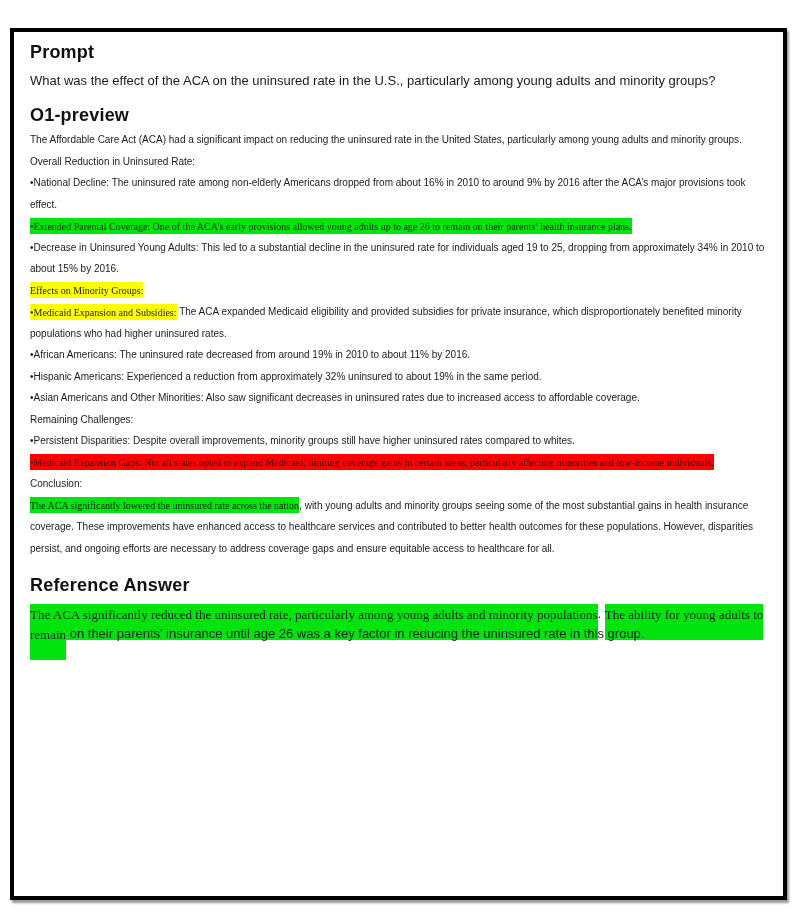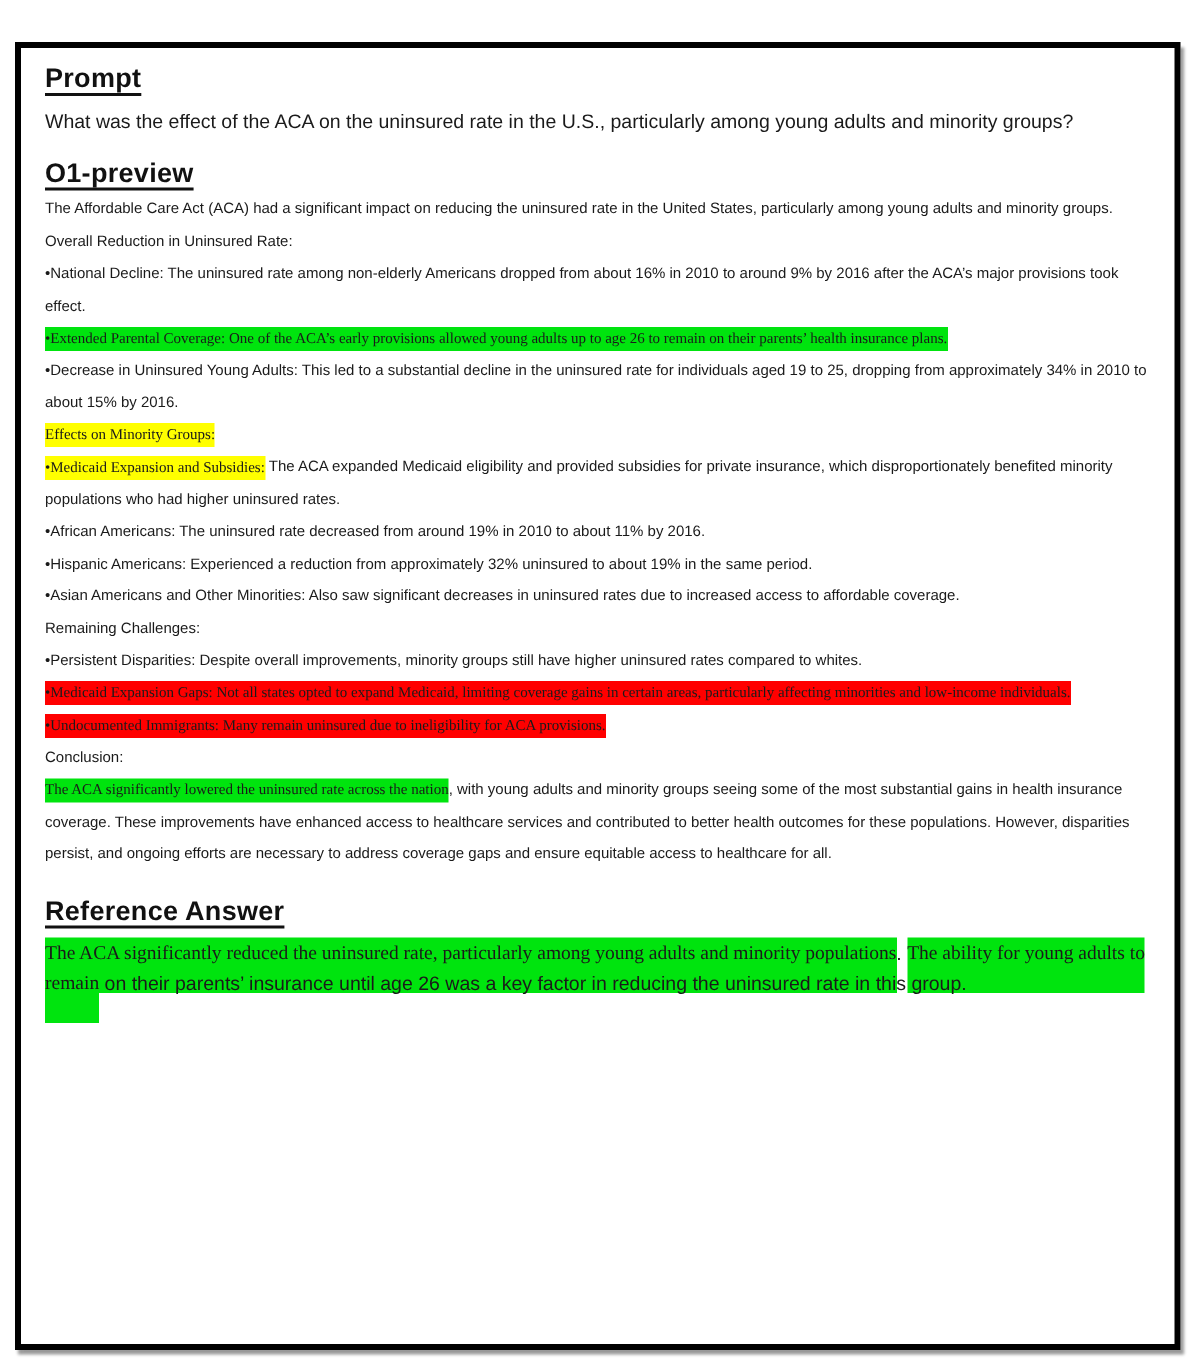--- a/index.html
+++ b/index.html
@@ -28,21 +28,20 @@
     padding:10px 14px 12px 16px;
   }
   .section + .section { margin-top:14px; }
   .section.section-2 { margin-top:16px; }
   .heading {
     font-size:18px;
     font-weight:bold;
     margin:0;
     color:#111111;
     letter-spacing:0.2px;
-    text-decoration:underline;
     text-decoration-thickness:2px;
     text-underline-offset:4px;
   }
   .body { margin-top:8px; }
   .section-1 .body { margin-top:3px; }
   .body.large { font-size:10px; line-height:21.5px; }
   .body.small { font-size:13px; line-height:20px; }
   .para { margin:0; }
   mark.hl {
     color:inherit;
@@ -76,21 +75,20 @@
             <p class="para"><mark class="hl hl-green">•Extended Parental Coverage: One of the ACA’s early provisions allowed young adults up to age 26 to remain on their parents’ health insurance plans.</mark></p>
             <p class="para"><span>•Decrease in Uninsured Young Adults: This led to a substantial decline in the uninsured rate for individuals aged 19 to 25, dropping from approximately 34% in 2010 to about 15% by 2016.</span></p>
             <p class="para"><mark class="hl hl-yellow">Effects on Minority Groups:</mark></p>
             <p class="para"><mark class="hl hl-yellow">•Medicaid Expansion and Subsidies:</mark><span> The ACA expanded Medicaid eligibility and provided subsidies for private insurance, which disproportionately benefited minority populations who had higher uninsured rates.</span></p>
             <p class="para"><span>•African Americans: The uninsured rate decreased from around 19% in 2010 to about 11% by 2016.</span></p>
             <p class="para"><span>•Hispanic Americans: Experienced a reduction from approximately 32% uninsured to about 19% in the same period.</span></p>
             <p class="para"><span>•Asian Americans and Other Minorities: Also saw significant decreases in uninsured rates due to increased access to affordable coverage.</span></p>
             <p class="para"><span>Remaining Challenges:</span></p>
             <p class="para"><span>•Persistent Disparities: Despite overall improvements, minority groups still have higher uninsured rates compared to whites.</span></p>
             <p class="para"><mark class="hl hl-red">•Medicaid Expansion Gaps: Not all states opted to expand Medicaid, limiting coverage gains in certain areas, particularly affecting minorities and low-income individuals.</mark></p>
-            <p class="para"><mark class="hl hl-red">•Undocumented Immigrants: Many remain uninsured due to ineligibility for ACA provisions.</mark></p>
             <p class="para"><span>Conclusion:</span></p>
             <p class="para"><mark class="hl hl-green">The ACA significantly lowered the uninsured rate across the nation</mark><span>, with young adults and minority groups seeing some of the most substantial gains in health insurance coverage. These improvements have enhanced access to healthcare services and contributed to better health outcomes for these populations. However, disparities persist, and ongoing efforts are necessary to address coverage gaps and ensure equitable access to healthcare for all.</span></p>
           </div>
         </section>
         <section class="section section-2">
           <h2 class="heading">Reference Answer</h2>
           <div class="body small">
             <p class="para"><mark class="hl hl-green">The ACA significantly reduced the uninsured rate, particularly among young adults and minority populations</mark><span>. </span><mark class="hl hl-green">The ability for young adults to remain</mark><span> on their parents’ insurance until age 26 was a key factor in reducing the uninsured rate in this group.</span></p>
           </div>
         </section>

